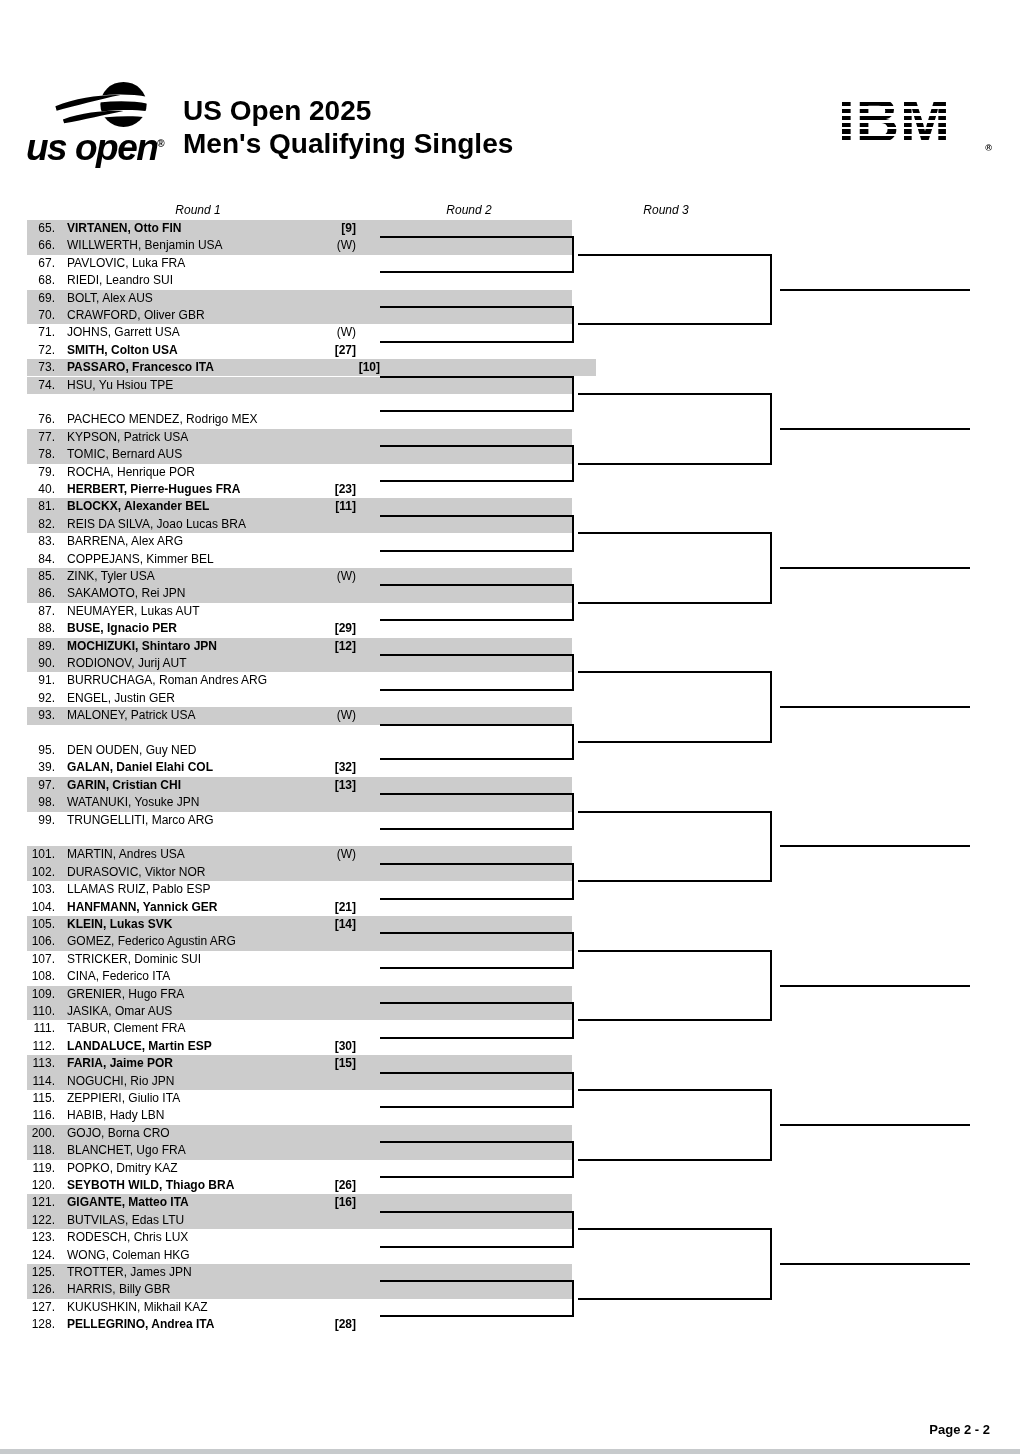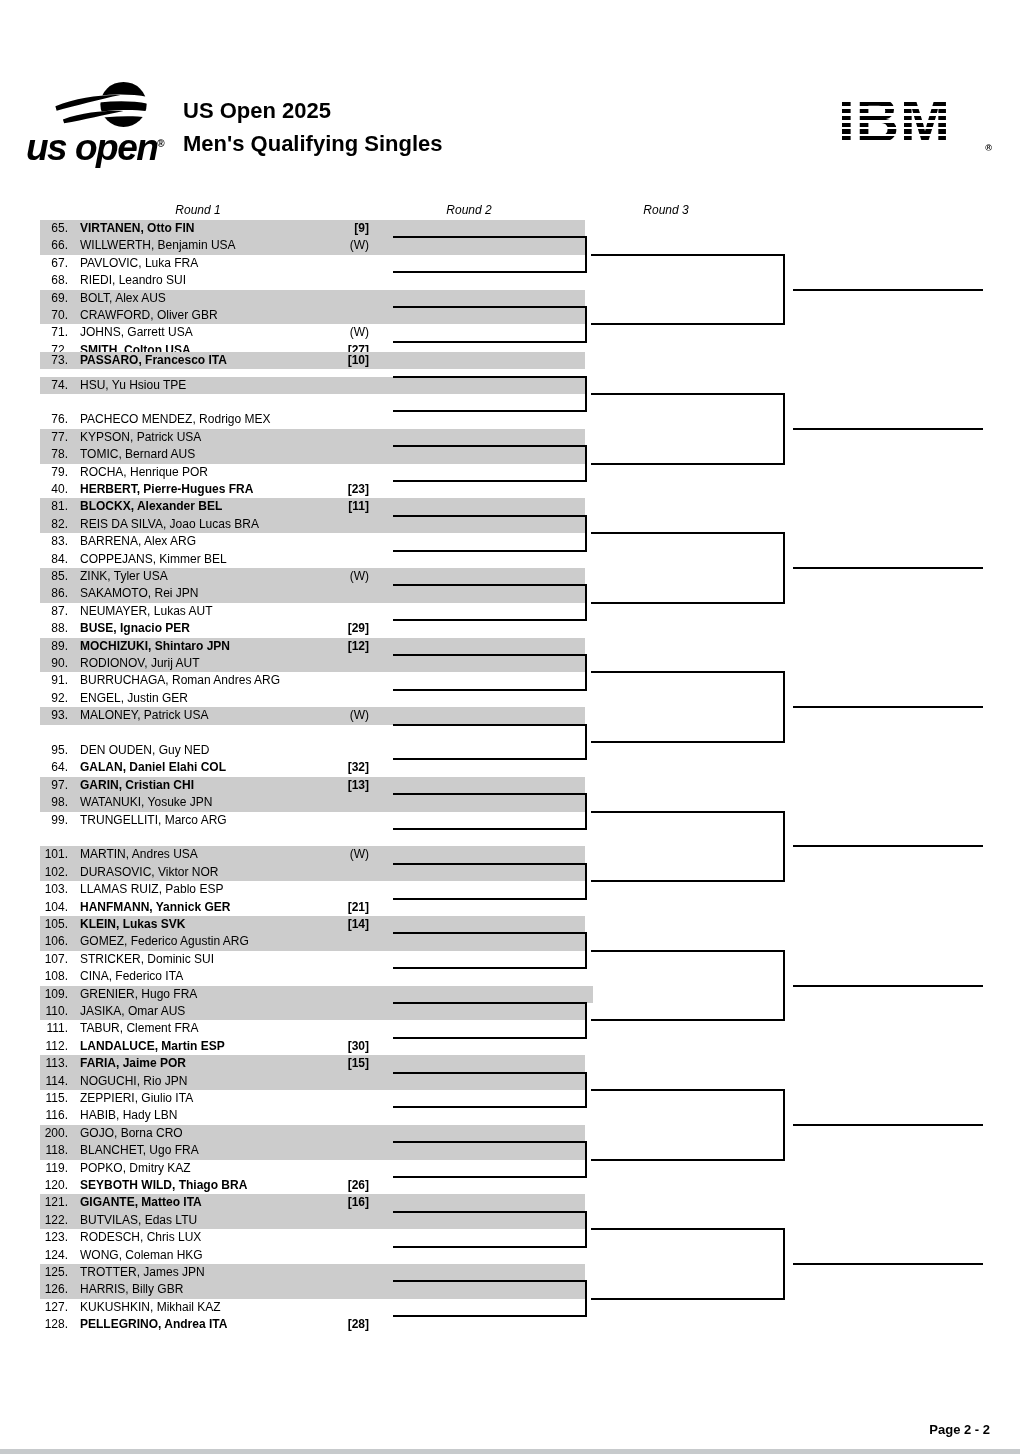--- a/index.html
+++ b/index.html
@@ -5,33 +5,33 @@
   html,body{margin:0;padding:0;background:#ffffff;}
   body{width:1020px;height:1454px;position:relative;overflow:hidden;
        font-family:"Liberation Sans", sans-serif;color:#000;}
   .page{position:absolute;inset:0;background:#fff;}
 
   
   .uso-swoosh{position:absolute;left:54px;top:80px;width:94px;height:50px;}
   .uso-wordmark{position:absolute;left:26px;top:124px;font-style:italic;font-weight:bold;
        font-size:37px;letter-spacing:-1.5px;line-height:40px;text-align:center;}
   .uso-wordmark .reg{font-size:10px;font-style:normal;vertical-align:super;letter-spacing:0;}
-  .title-block{position:absolute;left:183px;top:94px;font-weight:bold;font-size:22px;line-height:33px;}
+  .title-block{position:absolute;left:183px;top:94px;font-weight:bold;font-size:28px;line-height:33px;}
   .ibm{position:absolute;left:838px;top:97px;width:142px;height:52px;}
   .ibm-text{font-weight:bold;font-size:60px;line-height:46px;letter-spacing:1px;
        display:block;transform:scaleY(1.05);transform-origin:top left;}
   .ibm-stripes{position:absolute;left:-4px;top:-2px;right:-6px;bottom:-4px;
        background:repeating-linear-gradient(to bottom, transparent 0 4.1px, #ffffff 4.1px 6.9px);}
   .ibm-reg{position:absolute;right:-12px;bottom:-4px;font-size:9px;font-weight:bold;}
 
   
   .round-head{position:absolute;top:203px;font-style:italic;font-size:12px;transform:translateX(-50%);white-space:nowrap;}
 
   
-  #draw{position:absolute;left:0;top:220px;width:991px;height:1125px;margin-left:13px;}
+  #draw{position:absolute;left:0;top:220px;width:991px;height:1125px;}
   .row{position:absolute;left:27px;width:545px;height:17.4px;font-size:12px;line-height:17.6px;white-space:nowrap;}
   .row.shade{background:#cccccc;}
   .row .num{position:absolute;left:0;width:28px;text-align:right;}
   .row .nm{position:absolute;left:40px;}
   .row .tag{position:absolute;right:216px;width:60px;text-align:right;}
   .row .b{font-weight:bold;}
   .hl{position:absolute;height:2px;background:#000;}
   .vl{position:absolute;width:2px;background:#000;}
 
   
@@ -97,21 +97,21 @@
       <div class="row" style="top: 104.4px;">
         <span class="num">71.</span>
         <span class="nm">JOHNS, Garrett USA</span>
         <span class="tag">(W)</span>
       </div>
       <div class="row" style="top: 121.8px;">
         <span class="num">72.</span>
         <span class="nm b">SMITH, Colton USA</span>
         <span class="tag b">[27]</span>
       </div>
-      <div class="row shade" style="top: 132px;">
+      <div class="row shade" style="top: 139px; padding-left: 24px;">
         <span class="num">73.</span>
         <span class="nm b">PASSARO, Francesco ITA</span>
         <span class="tag b">[10]</span>
       </div>
       <div class="row shade" style="top: 156.6px;">
         <span class="num">74.</span>
         <span class="nm">HSU, Yu Hsiou TPE</span>
       </div>
       <div class="row" style="top: 191.4px;">
         <span class="num">76.</span>
@@ -189,21 +189,21 @@
       <div class="row shade" style="top: 487.2px;">
         <span class="num">93.</span>
         <span class="nm">MALONEY, Patrick USA</span>
         <span class="tag">(W)</span>
       </div>
       <div class="row" style="top: 522px;">
         <span class="num">95.</span>
         <span class="nm">DEN OUDEN, Guy NED</span>
       </div>
       <div class="row" style="top: 539.4px;">
-        <span class="num">64.</span>
+        <span class="num">39.</span>
         <span class="nm b">GALAN, Daniel Elahi COL</span>
         <span class="tag b">[32]</span>
       </div>
       <div class="row shade" style="top: 556.8px;">
         <span class="num">97.</span>
         <span class="nm b">GARIN, Cristian CHI</span>
         <span class="tag b">[13]</span>
       </div>
       <div class="row shade" style="top: 574.2px;">
         <span class="num">98.</span>
@@ -241,21 +241,21 @@
         <span class="nm">GOMEZ, Federico Agustin ARG</span>
       </div>
       <div class="row" style="top: 730.8px;">
         <span class="num">107.</span>
         <span class="nm">STRICKER, Dominic SUI</span>
       </div>
       <div class="row" style="top: 748.2px;">
         <span class="num">108.</span>
         <span class="nm">CINA, Federico ITA</span>
       </div>
-      <div class="row shade" style="top: 765.6px; padding-left: 8px;">
+      <div class="row shade" style="top: 765.6px;">
         <span class="num">109.</span>
         <span class="nm">GRENIER, Hugo FRA</span>
       </div>
       <div class="row shade" style="top: 783px;">
         <span class="num">110.</span>
         <span class="nm">JASIKA, Omar AUS</span>
       </div>
       <div class="row" style="top: 800.4px;">
         <span class="num">111.</span>
         <span class="nm">TABUR, Clement FRA</span>

